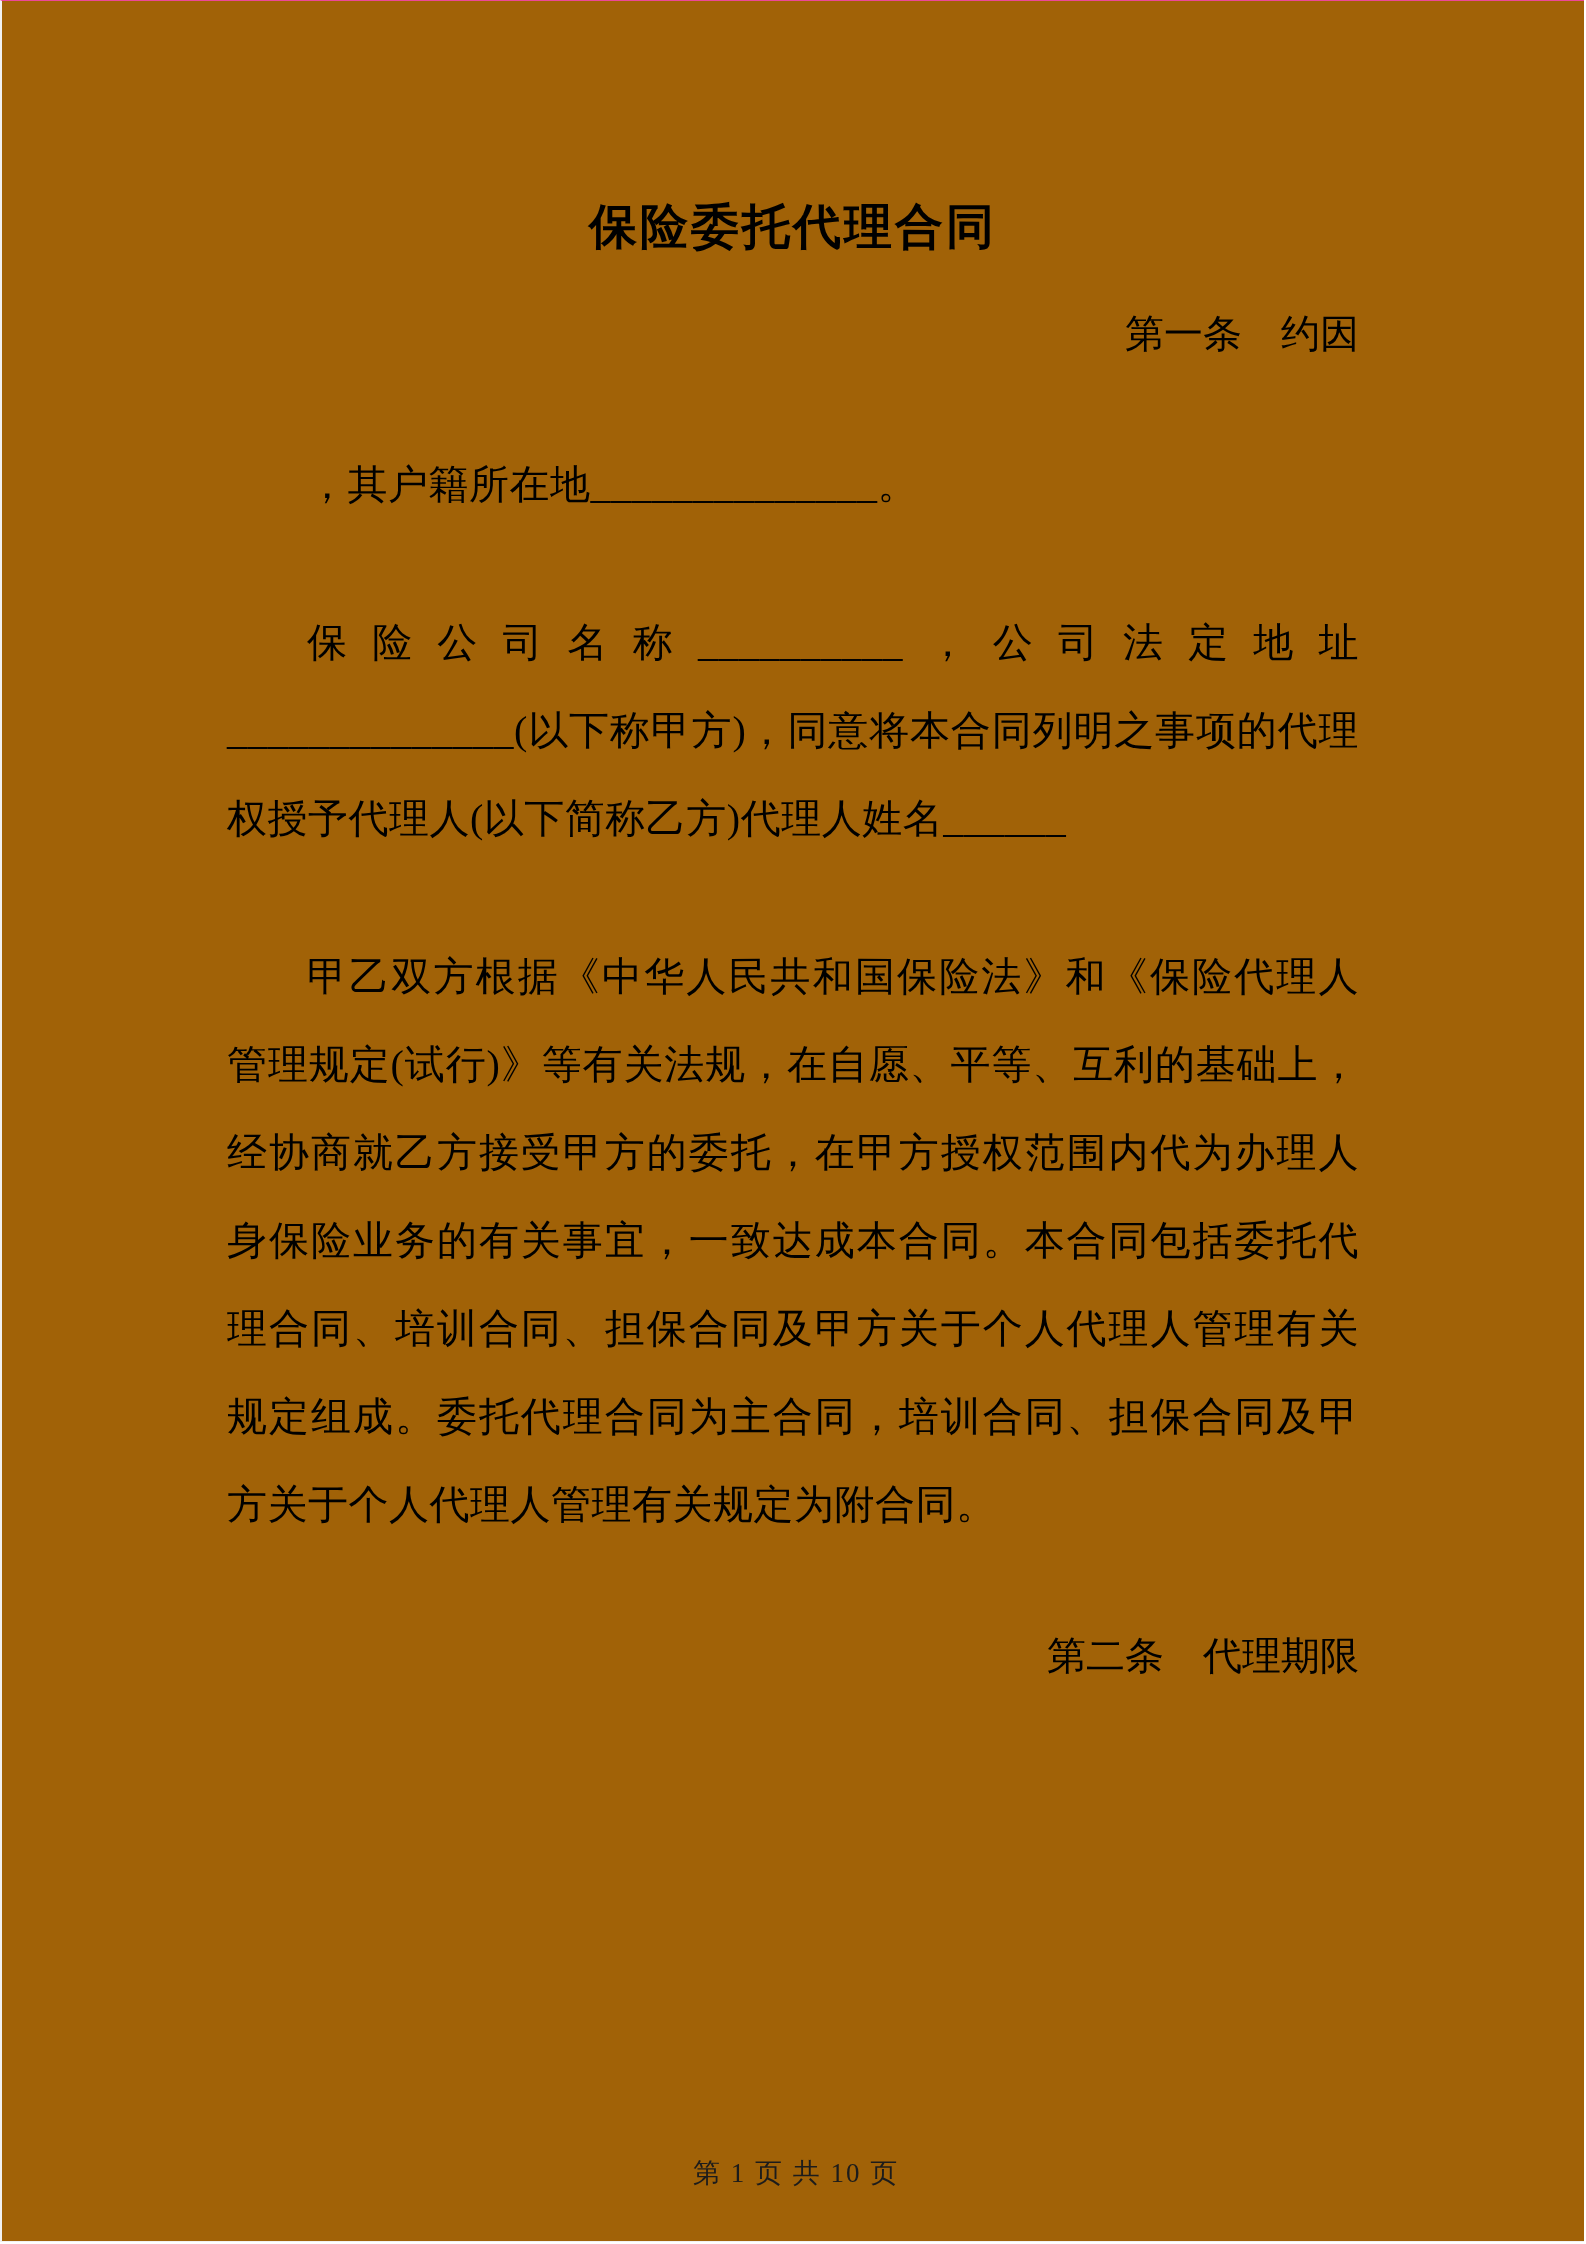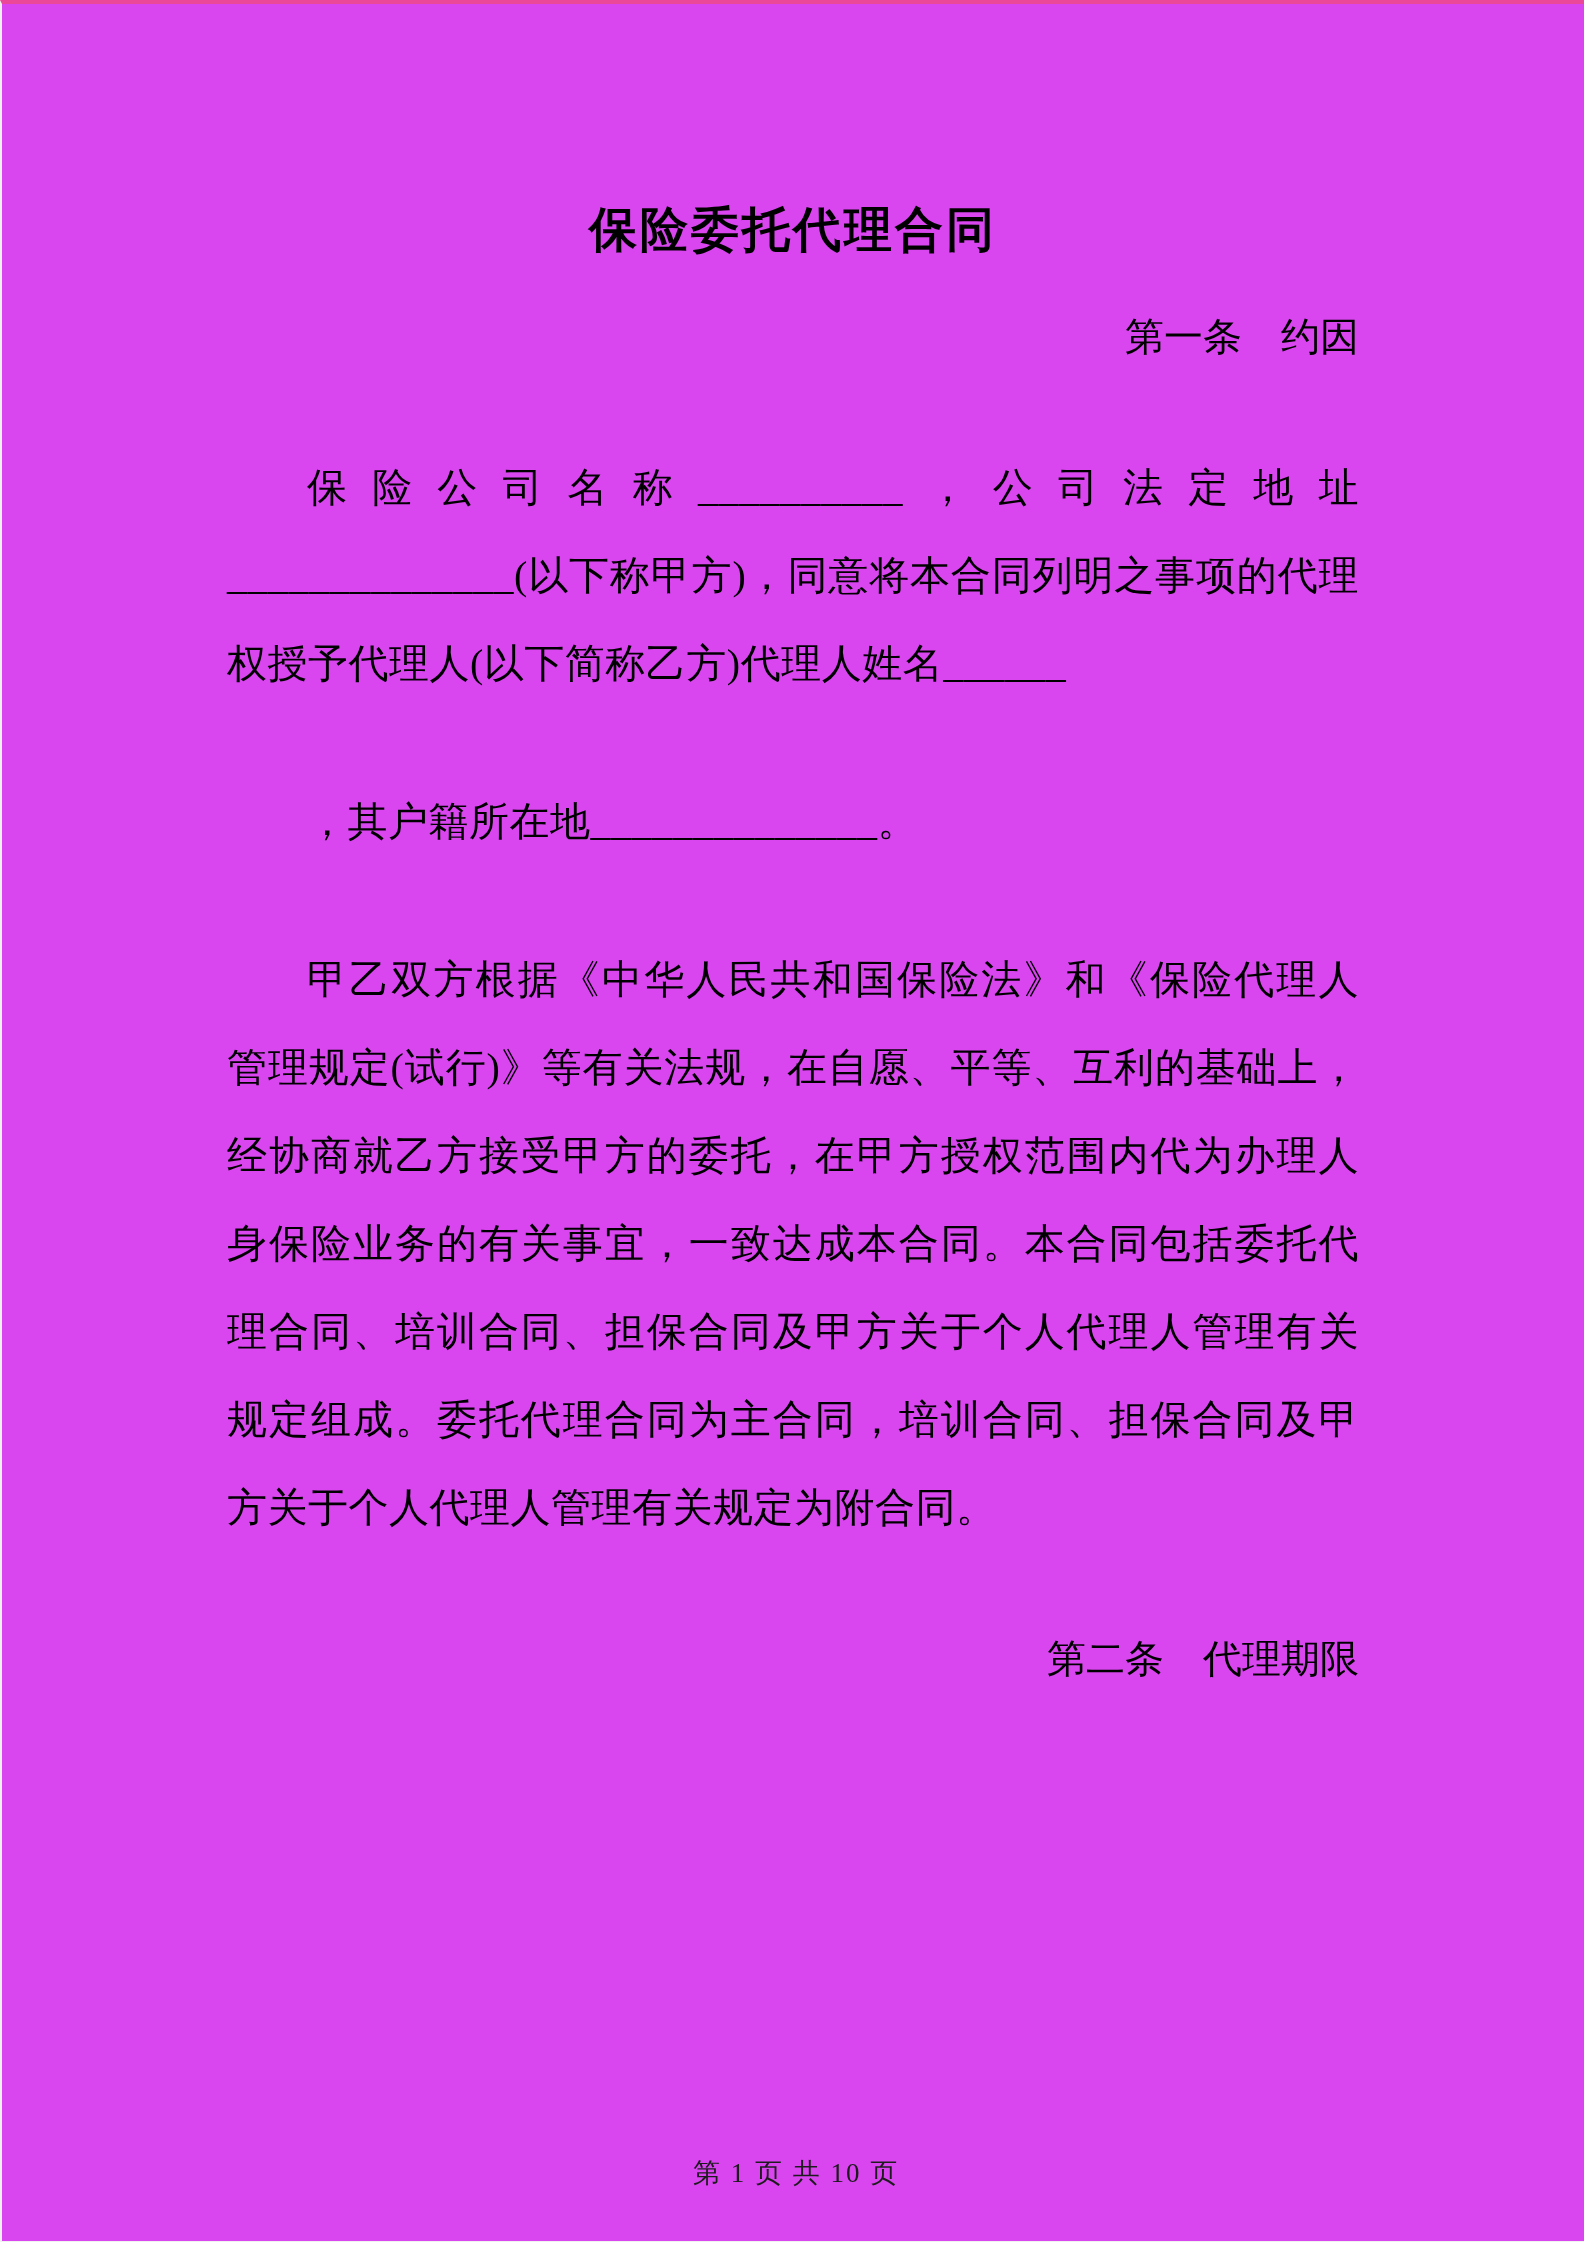--- a/index.html
+++ b/index.html
@@ -10,23 +10,23 @@
   body {
     width: 1586px;
     height: 2244px;
     font-family: "Liberation Serif", "DejaVu Serif", serif;
     color: #000000;
   }
   .page {
     position: relative;
     width: 1584px;
     height: 2242px;
-    background: #d946ef;
+    background: #a16207;
     border-left: 2px solid #f1f1f1;
-    border-top: 4px solid #ec4899;
+    border-top: 1px solid #ec4899;
     border-bottom: 1px solid #f1f1f1;
     overflow: hidden;
     box-sizing: border-box;
   }
   .content {
     width: 1132px;
     margin: 0 auto;
     padding-top: 196px;
   }
   .doc-title {
@@ -69,23 +69,23 @@
 </head>
 <body>
 
 <div class="page">
   <div class="content">
 
     <h1 class="doc-title">保险委托代理合同</h1>
 
     <div class="heading first">第一条　约因</div>
 
+    <div class="para">，其户籍所在地______________。</div>
+
     <div class="para">保险公司名称__________，公司法定地址______________(以下称甲方)，同意将本合同列明之事项的代理权授予代理人(以下简称乙方)代理人姓名______</div>
-
-    <div class="para">，其户籍所在地______________。</div>
 
     <div class="para">甲乙双方根据《中华人民共和国保险法》和《保险代理人管理规定(试行)》等有关法规，在自愿、平等、互利的基础上，经协商就乙方接受甲方的委托，在甲方授权范围内代为办理人身保险业务的有关事宜，一致达成本合同。本合同包括委托代理合同、培训合同、担保合同及甲方关于个人代理人管理有关规定组成。委托代理合同为主合同，培训合同、担保合同及甲方关于个人代理人管理有关规定为附合同。</div>
 
 
     <div class="heading">第二条　代理期限</div>
 
   </div>
 
   <div class="footer">第 1 页 共 10 页</div>
 </div>

